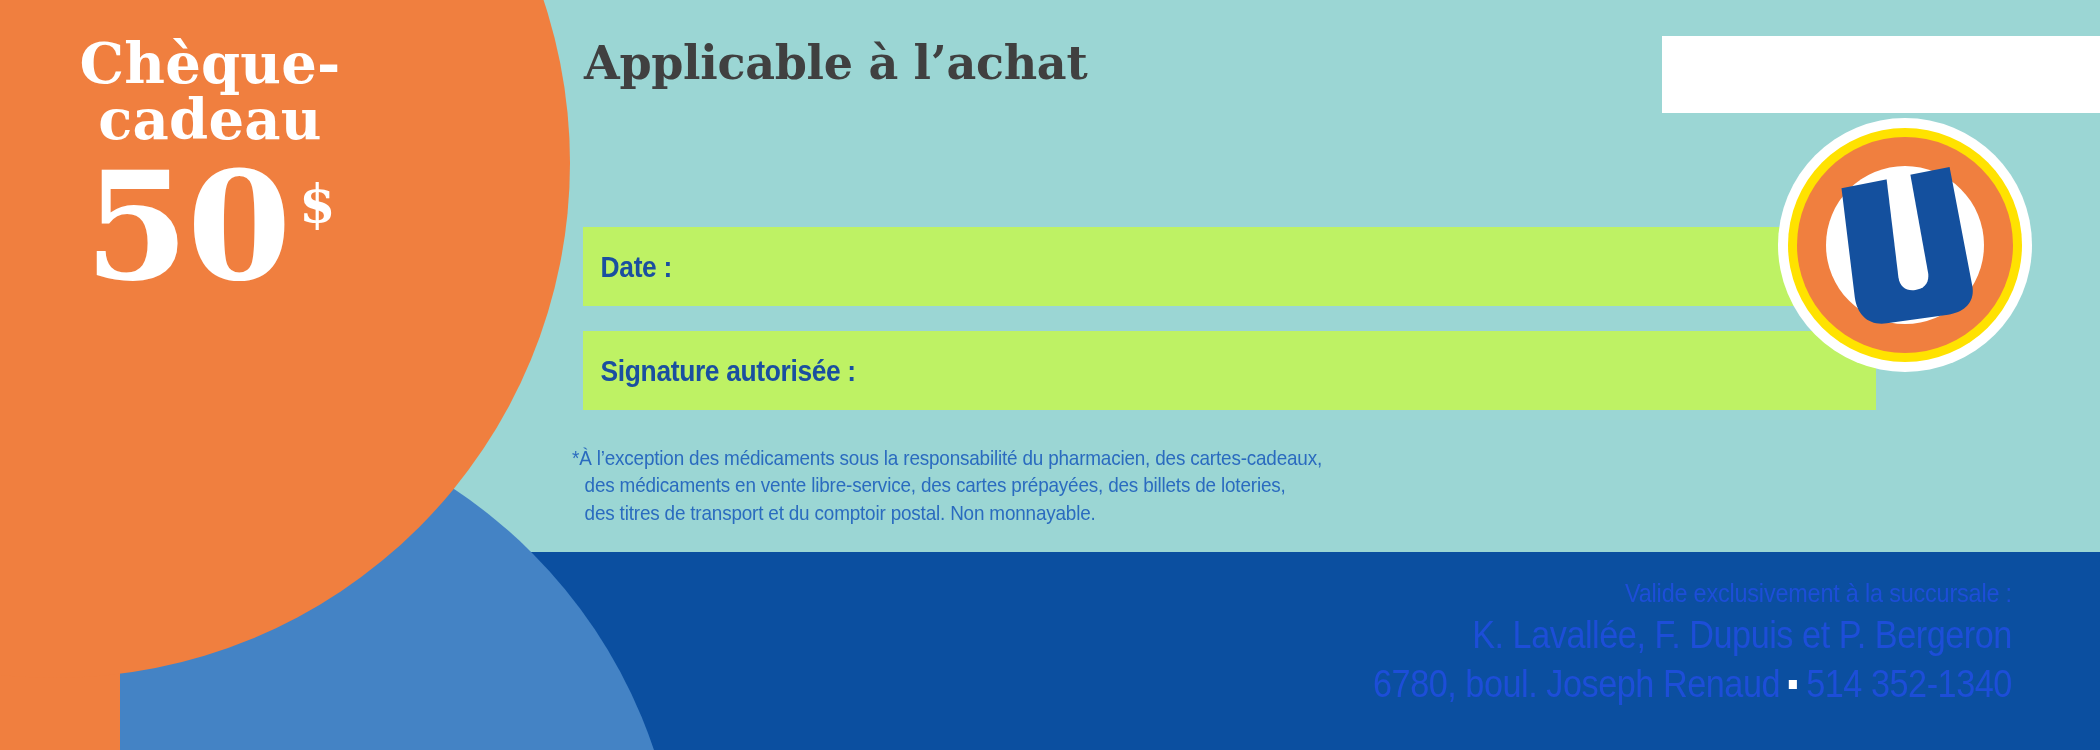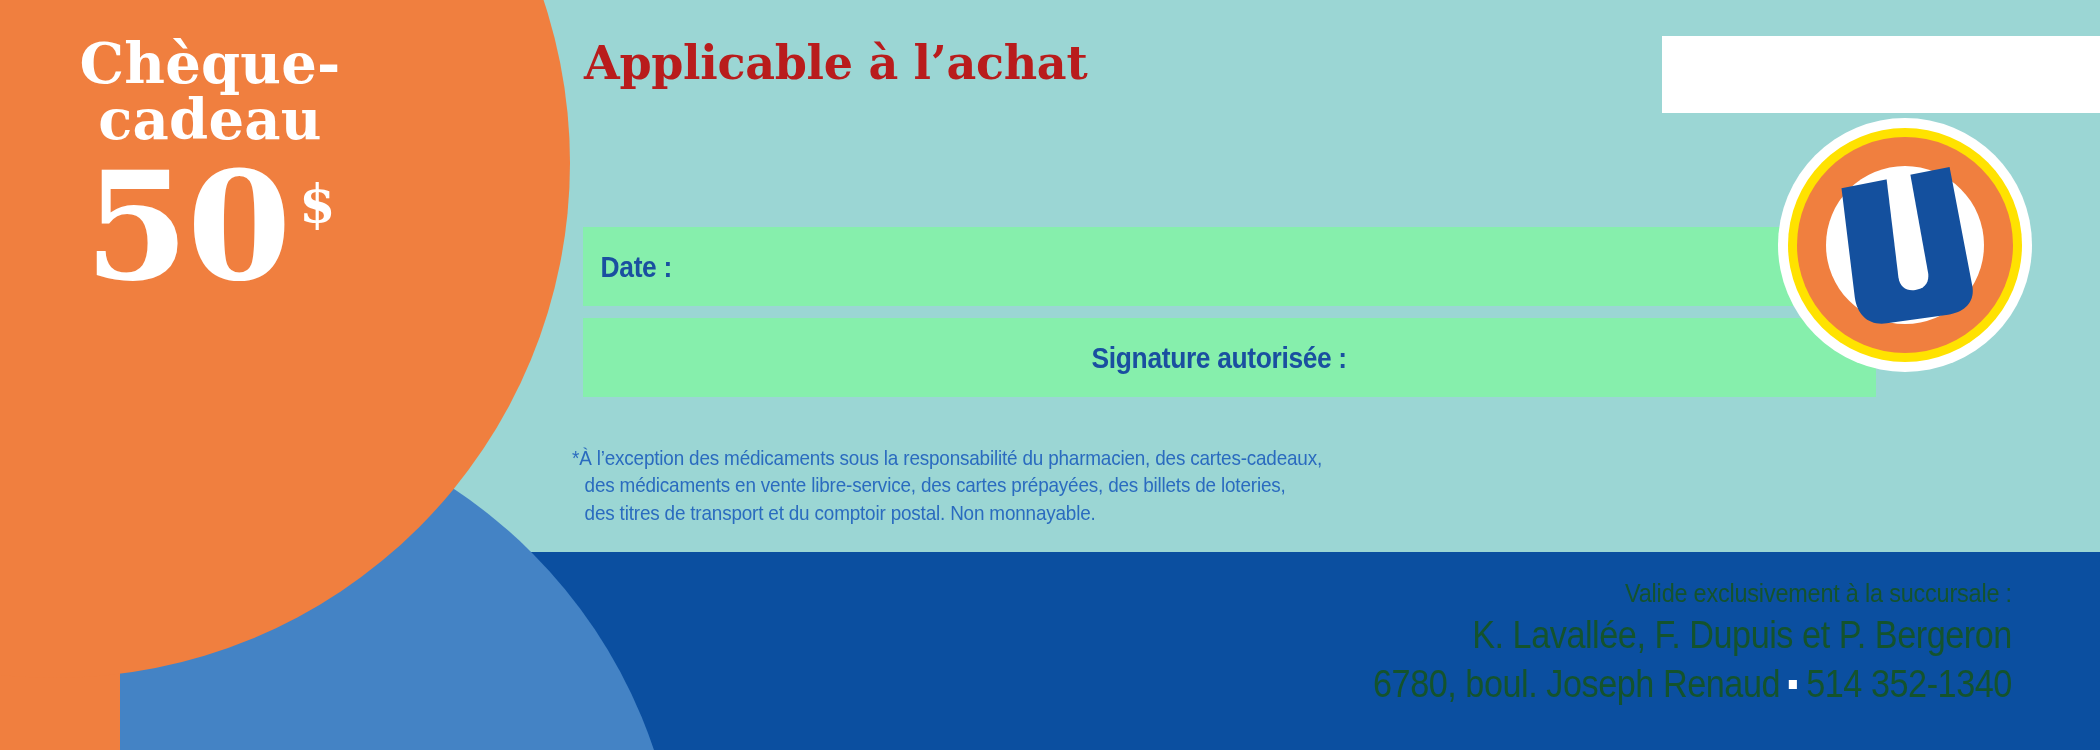--- a/index.html
+++ b/index.html
@@ -94,21 +94,21 @@
     font-size: 52px;
     margin-top: 18px;
     margin-left: 10px;
   }
 
   
   .headline {
     position: absolute;
     left: 584px;
     top: 38px;
-    color: #b91c1c;
+    color: #404040;
     font-family: "DejaVu Serif", "Liberation Serif", serif;
     font-weight: 700;
     font-size: 46px;
     line-height: 1.12;
     letter-spacing: -0.3px;
   }
   .headline .line { display: block; white-space: nowrap; }
 
   
   .top-box {
@@ -119,26 +119,26 @@
     height: 77px;
     background: #ffffff;
   }
 
   
   .field {
     position: absolute;
     left: 583px;
     width: 1293px;
     height: 79px;
-    background: #86efac;
+    background: #bef264;
     display: flex;
     align-items: center;
   }
   .field-date { top: 227px; }
-  .field-signature { top: 318px; justify-content: center; }
+  .field-signature { top: 331px; }
   .field-label {
     color: #1A4FA0;
     font-family: "Liberation Sans Narrow", "Liberation Sans", sans-serif;
     font-weight: 700;
     font-size: 30px;
     letter-spacing: -0.4px;
     padding-left: 20px;
     transform: scaleX(0.88);
     transform-origin: left center;
   }
@@ -159,21 +159,21 @@
   .fineprint .fp-line { display: block; white-space: nowrap; }
   .fineprint .fp-line.indent { padding-left: 14px; }
   .fineprint .fp-star { }
 
   
   .footer {
     position: absolute;
     right: 88px;
     top: 576px;
     text-align: right;
-    color: #14532d;
+    color: #1d4ed8;
     font-family: "Liberation Sans Narrow", "Liberation Sans", sans-serif;
   }
   .footer-line1 {
     font-size: 26px;
     letter-spacing: -0.2px;
     line-height: 1.35;
     transform: scaleX(0.9);
     transform-origin: right center;
   }
   .footer-line2 {

